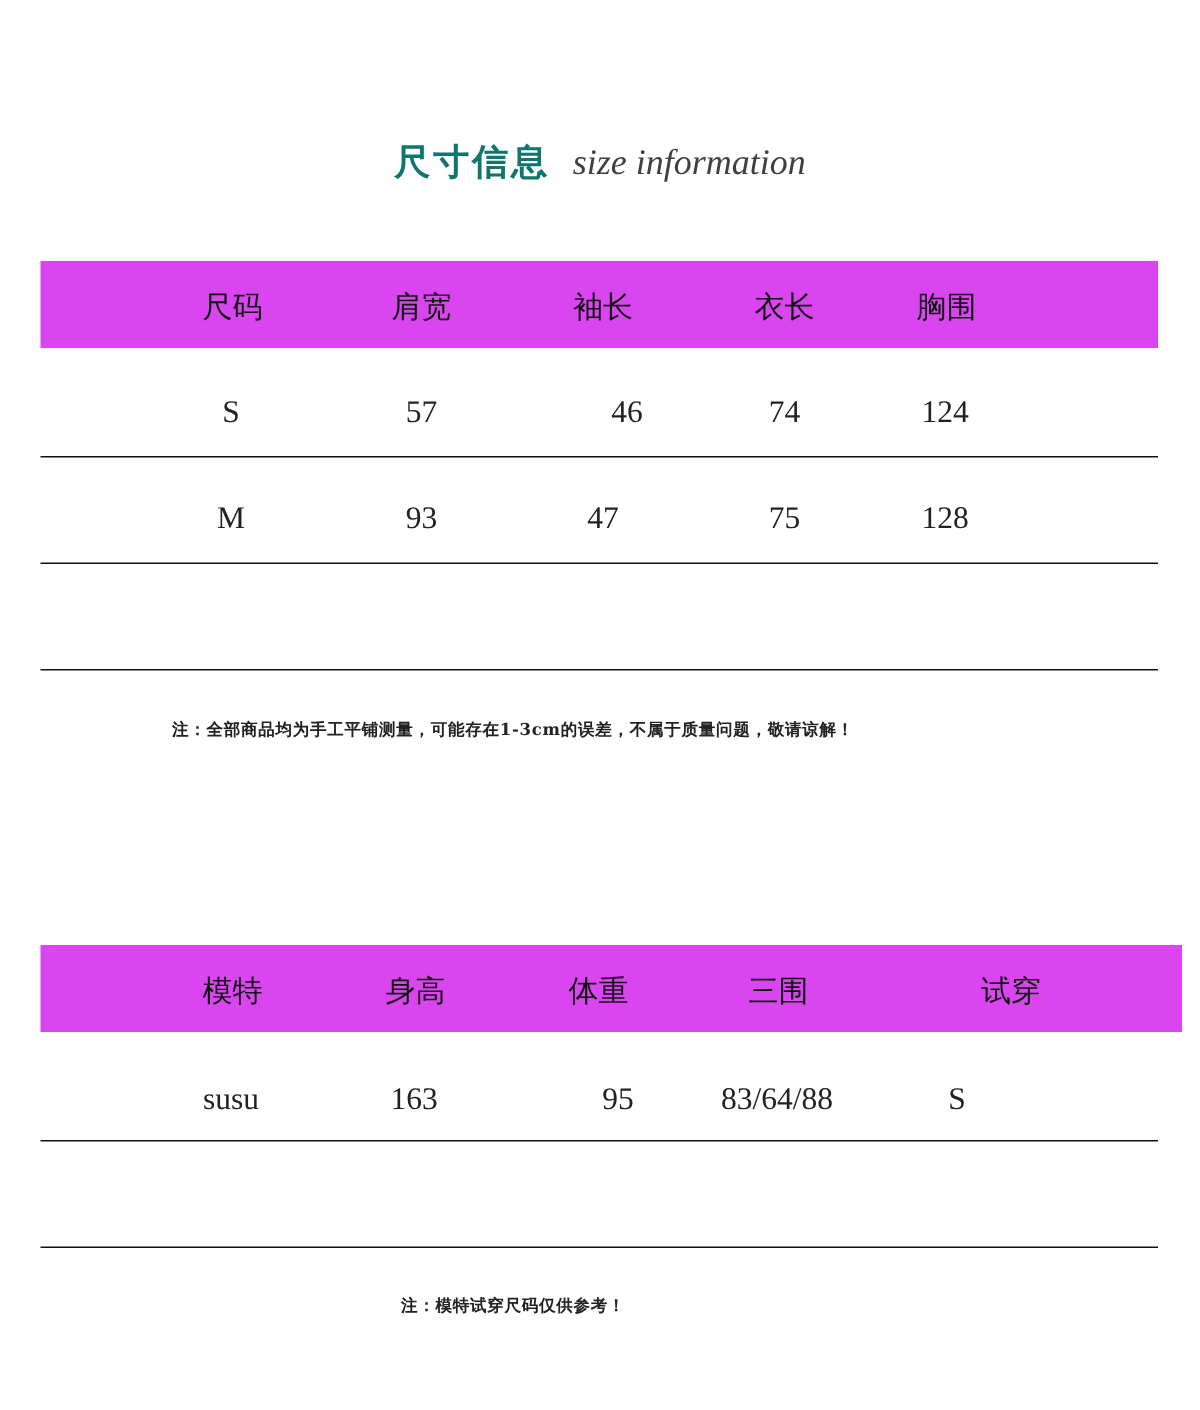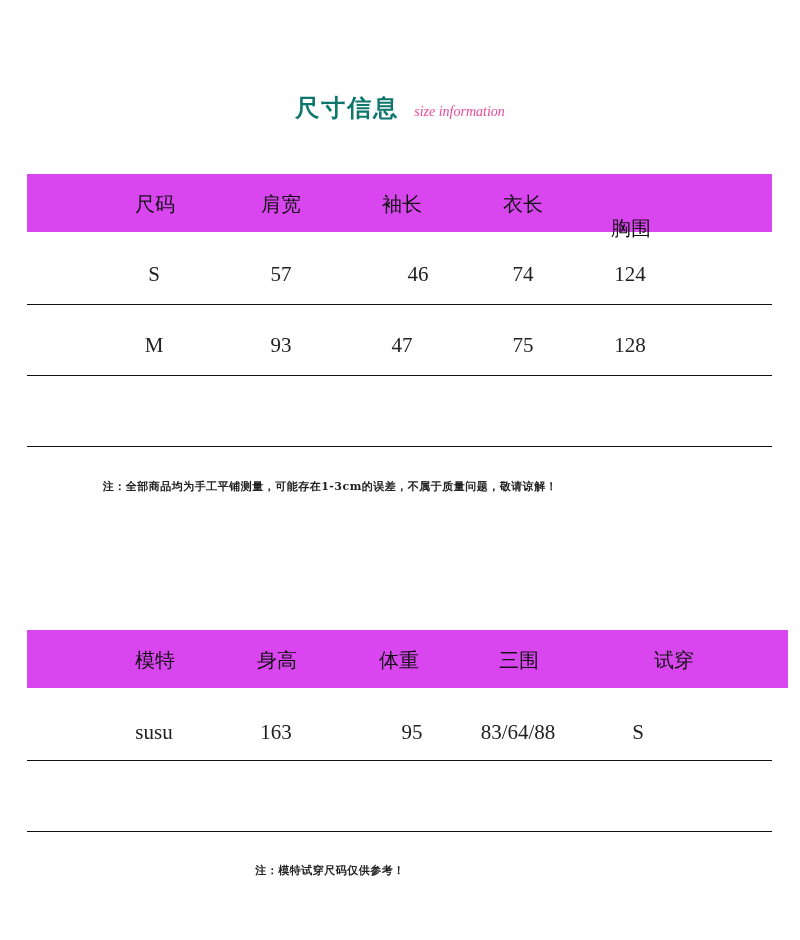--- a/index.html
+++ b/index.html
@@ -1,42 +1,42 @@
 <!DOCTYPE html>
 <html><head>
   <meta charset="utf-8">
   <style>
     html, body { margin:0; padding:0; background:#ffffff; }
     body { width:800px; height:940px; position:relative; overflow:hidden;
            font-family: "DejaVu Serif", "Liberation Serif", serif; color:#1a1a1a; }
     .title { position:absolute; top:92px; left:0; width:800px; text-align:center; }
     .title .cn { font-size:24px; font-weight:bold; color:#0f766e; letter-spacing:2px; }
-    .title .en { font-family:"Liberation Serif", serif; font-style:italic; font-size:14px; color:#ec4899; margin-left:10px; }
+    .title .en { font-family:"Liberation Serif", serif; font-style:italic; font-size:24px; color:#404040; margin-left:10px; }
     .hdr { position:absolute; left:27px; width:745px; height:58px; background:#d946ef; }
     .cell { position:absolute; transform:translateX(-50%); white-space:nowrap; text-align:center; }
     .hdr .cell { top:17px; font-size:20px; color:#111; }
     .row { position:absolute; left:27px; width:745px; }
     .row .cell { font-family:"Liberation Serif", serif; font-size:21px; color:#222; }
     .line { position:absolute; left:27px; width:745px; height:1px; background:#111; }
-    .note { position:absolute; left:0; width:660px; text-align:center; font-size:11px; font-weight:bold; color:#222; letter-spacing:0.5px; }
+    .note { position:absolute; left:12px; width:660px; text-align:center; font-size:11px; font-weight:bold; color:#222; letter-spacing:0.5px; }
   </style>
 </head>
 <body>
 
 <div class="title">
   <span class="cn">尺寸信息</span>
   <span class="en">size information</span>
 </div>
 
 <div class="hdr" style="top:174px;">
   <span class="cell" style="left:128px;">尺码</span>
   <span class="cell" style="left:254px;">肩宽</span>
   <span class="cell" style="left:375px;">袖长</span>
   <span class="cell" style="left:496px;">衣长</span>
-  <span class="cell" style="left:604px;margin-top:24px;">胸围</span>
+  <span class="cell" style="left:604px;">胸围</span>
 </div>
 
 <div class="row" style="top:262px;">
   <span class="cell" style="left:127px;">S</span>
   <span class="cell" style="left:254px;">57</span>
   <span class="cell" style="left:375px;margin-left:16px;">46</span>
   <span class="cell" style="left:496px;">74</span>
   <span class="cell" style="left:603px;">124</span>
 </div>
 <div class="line" style="top:304px;"></div>

